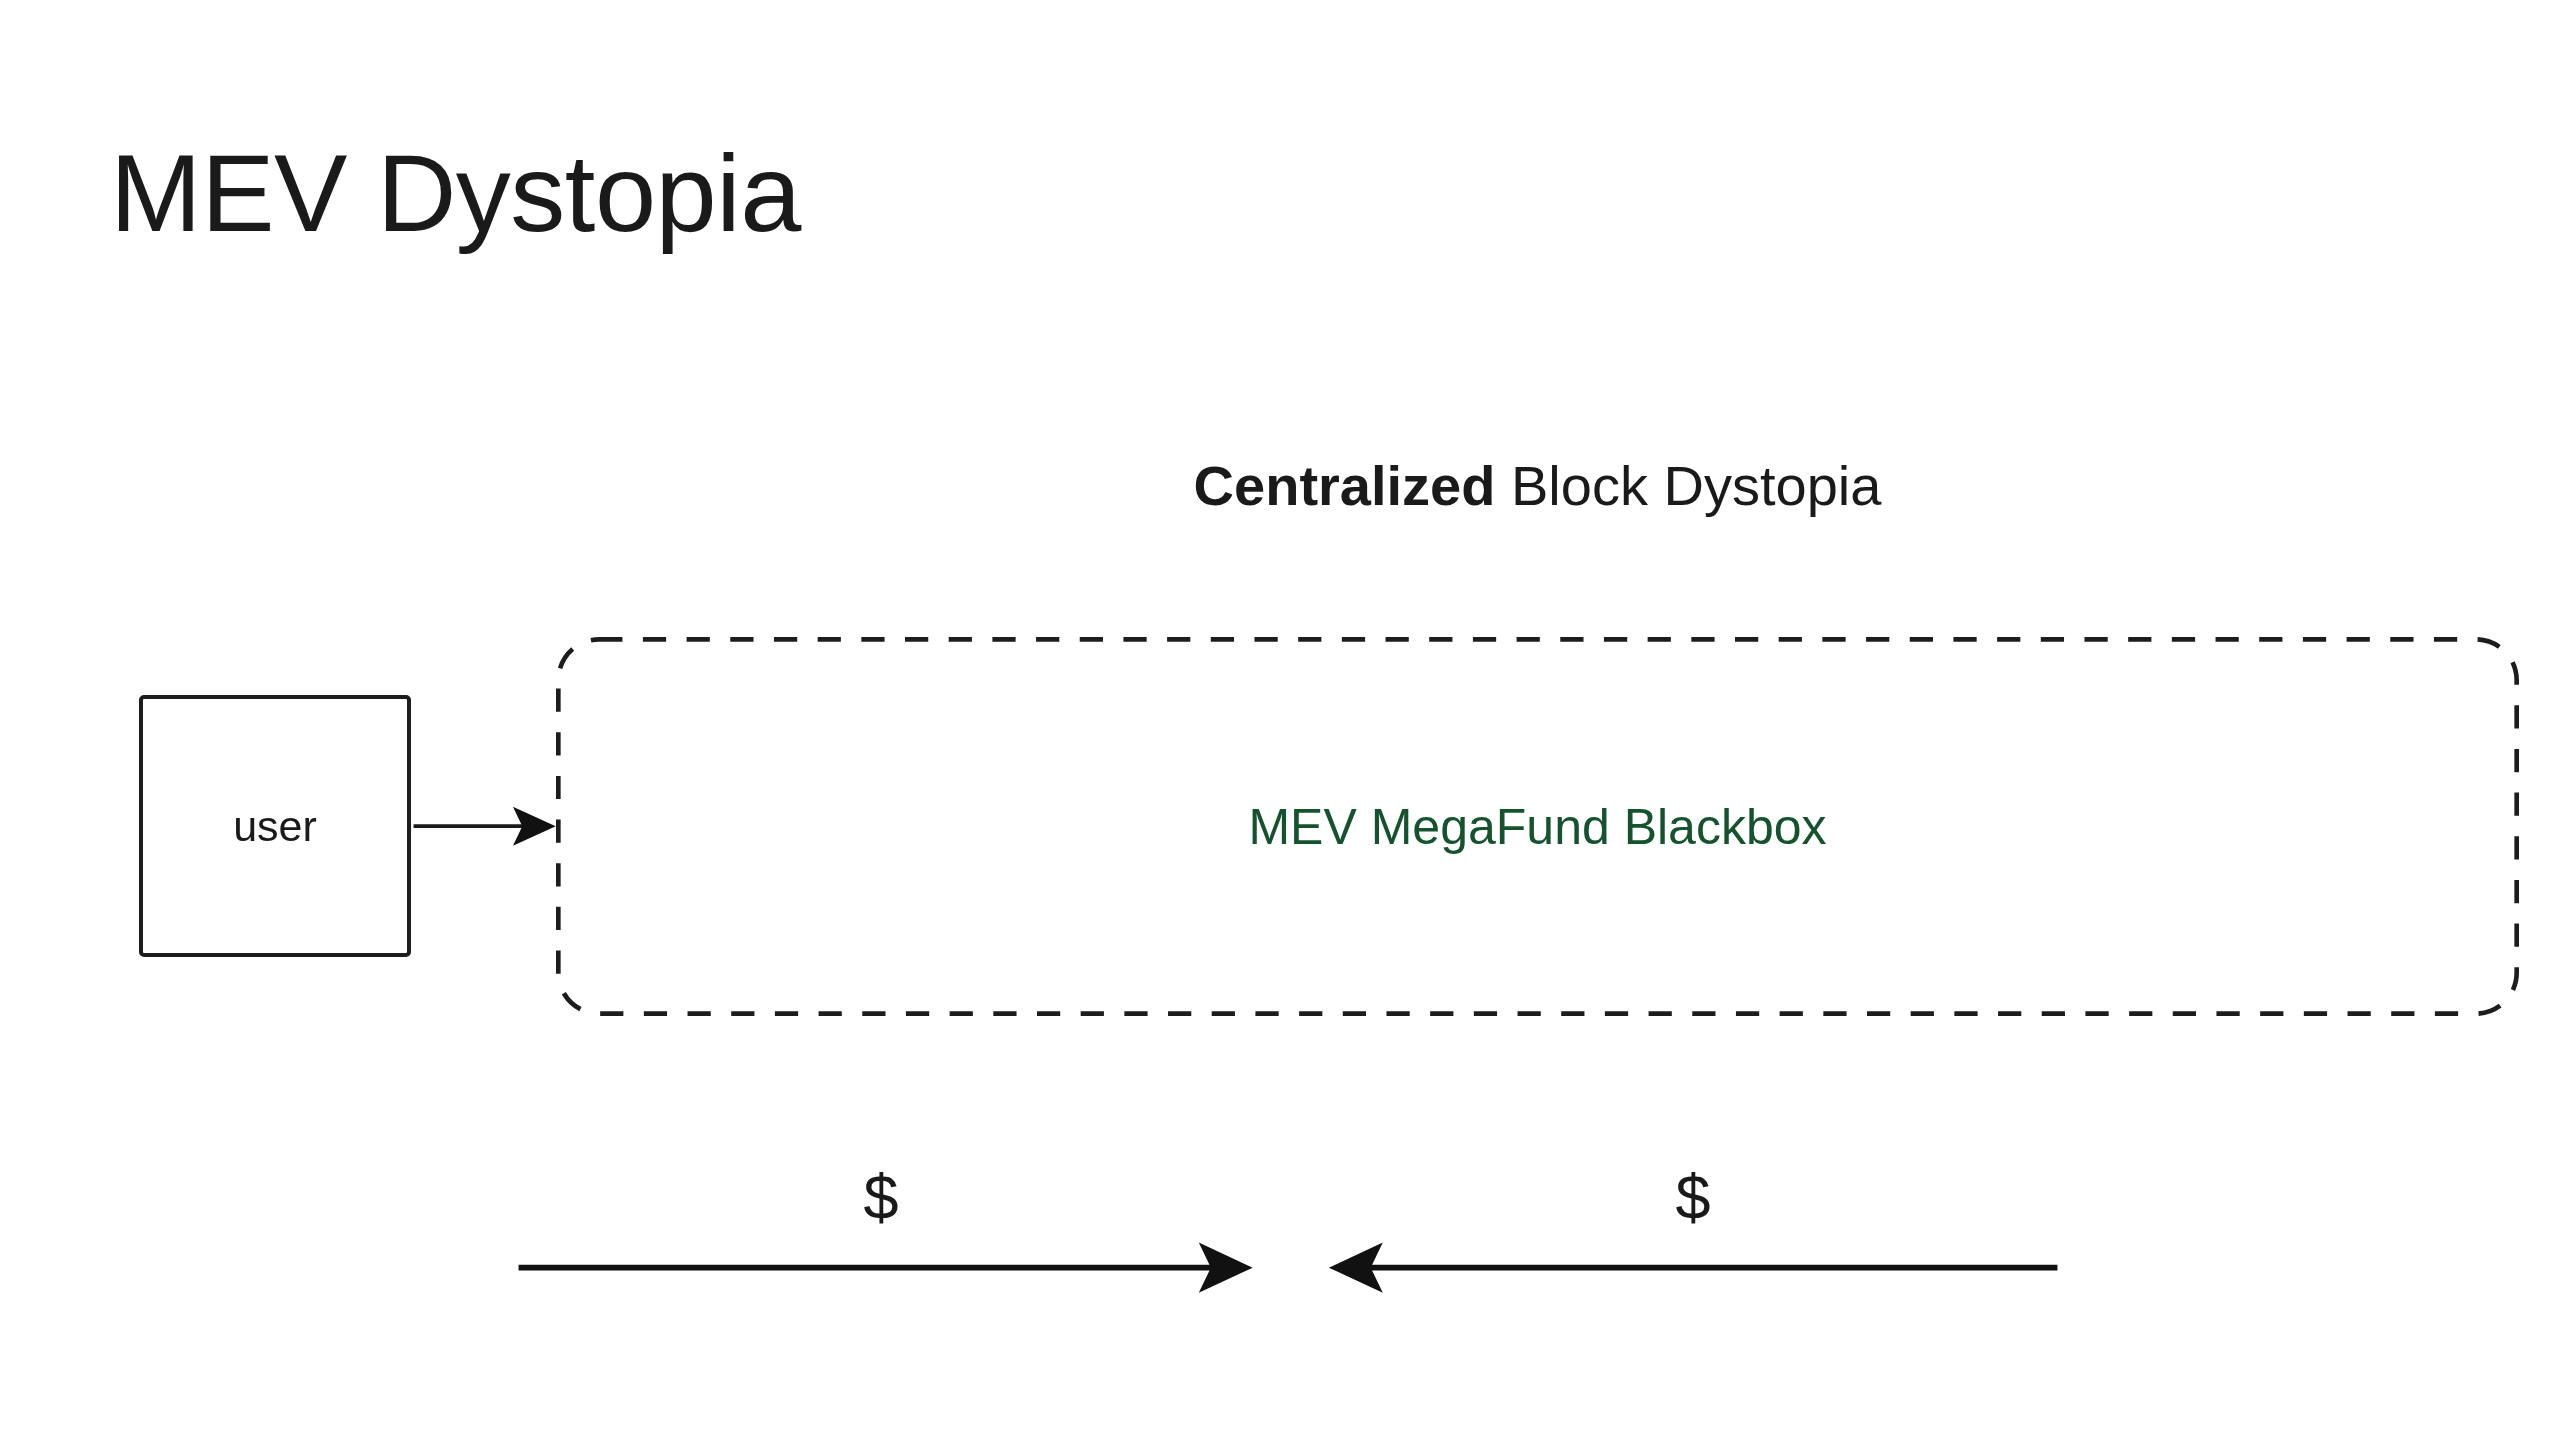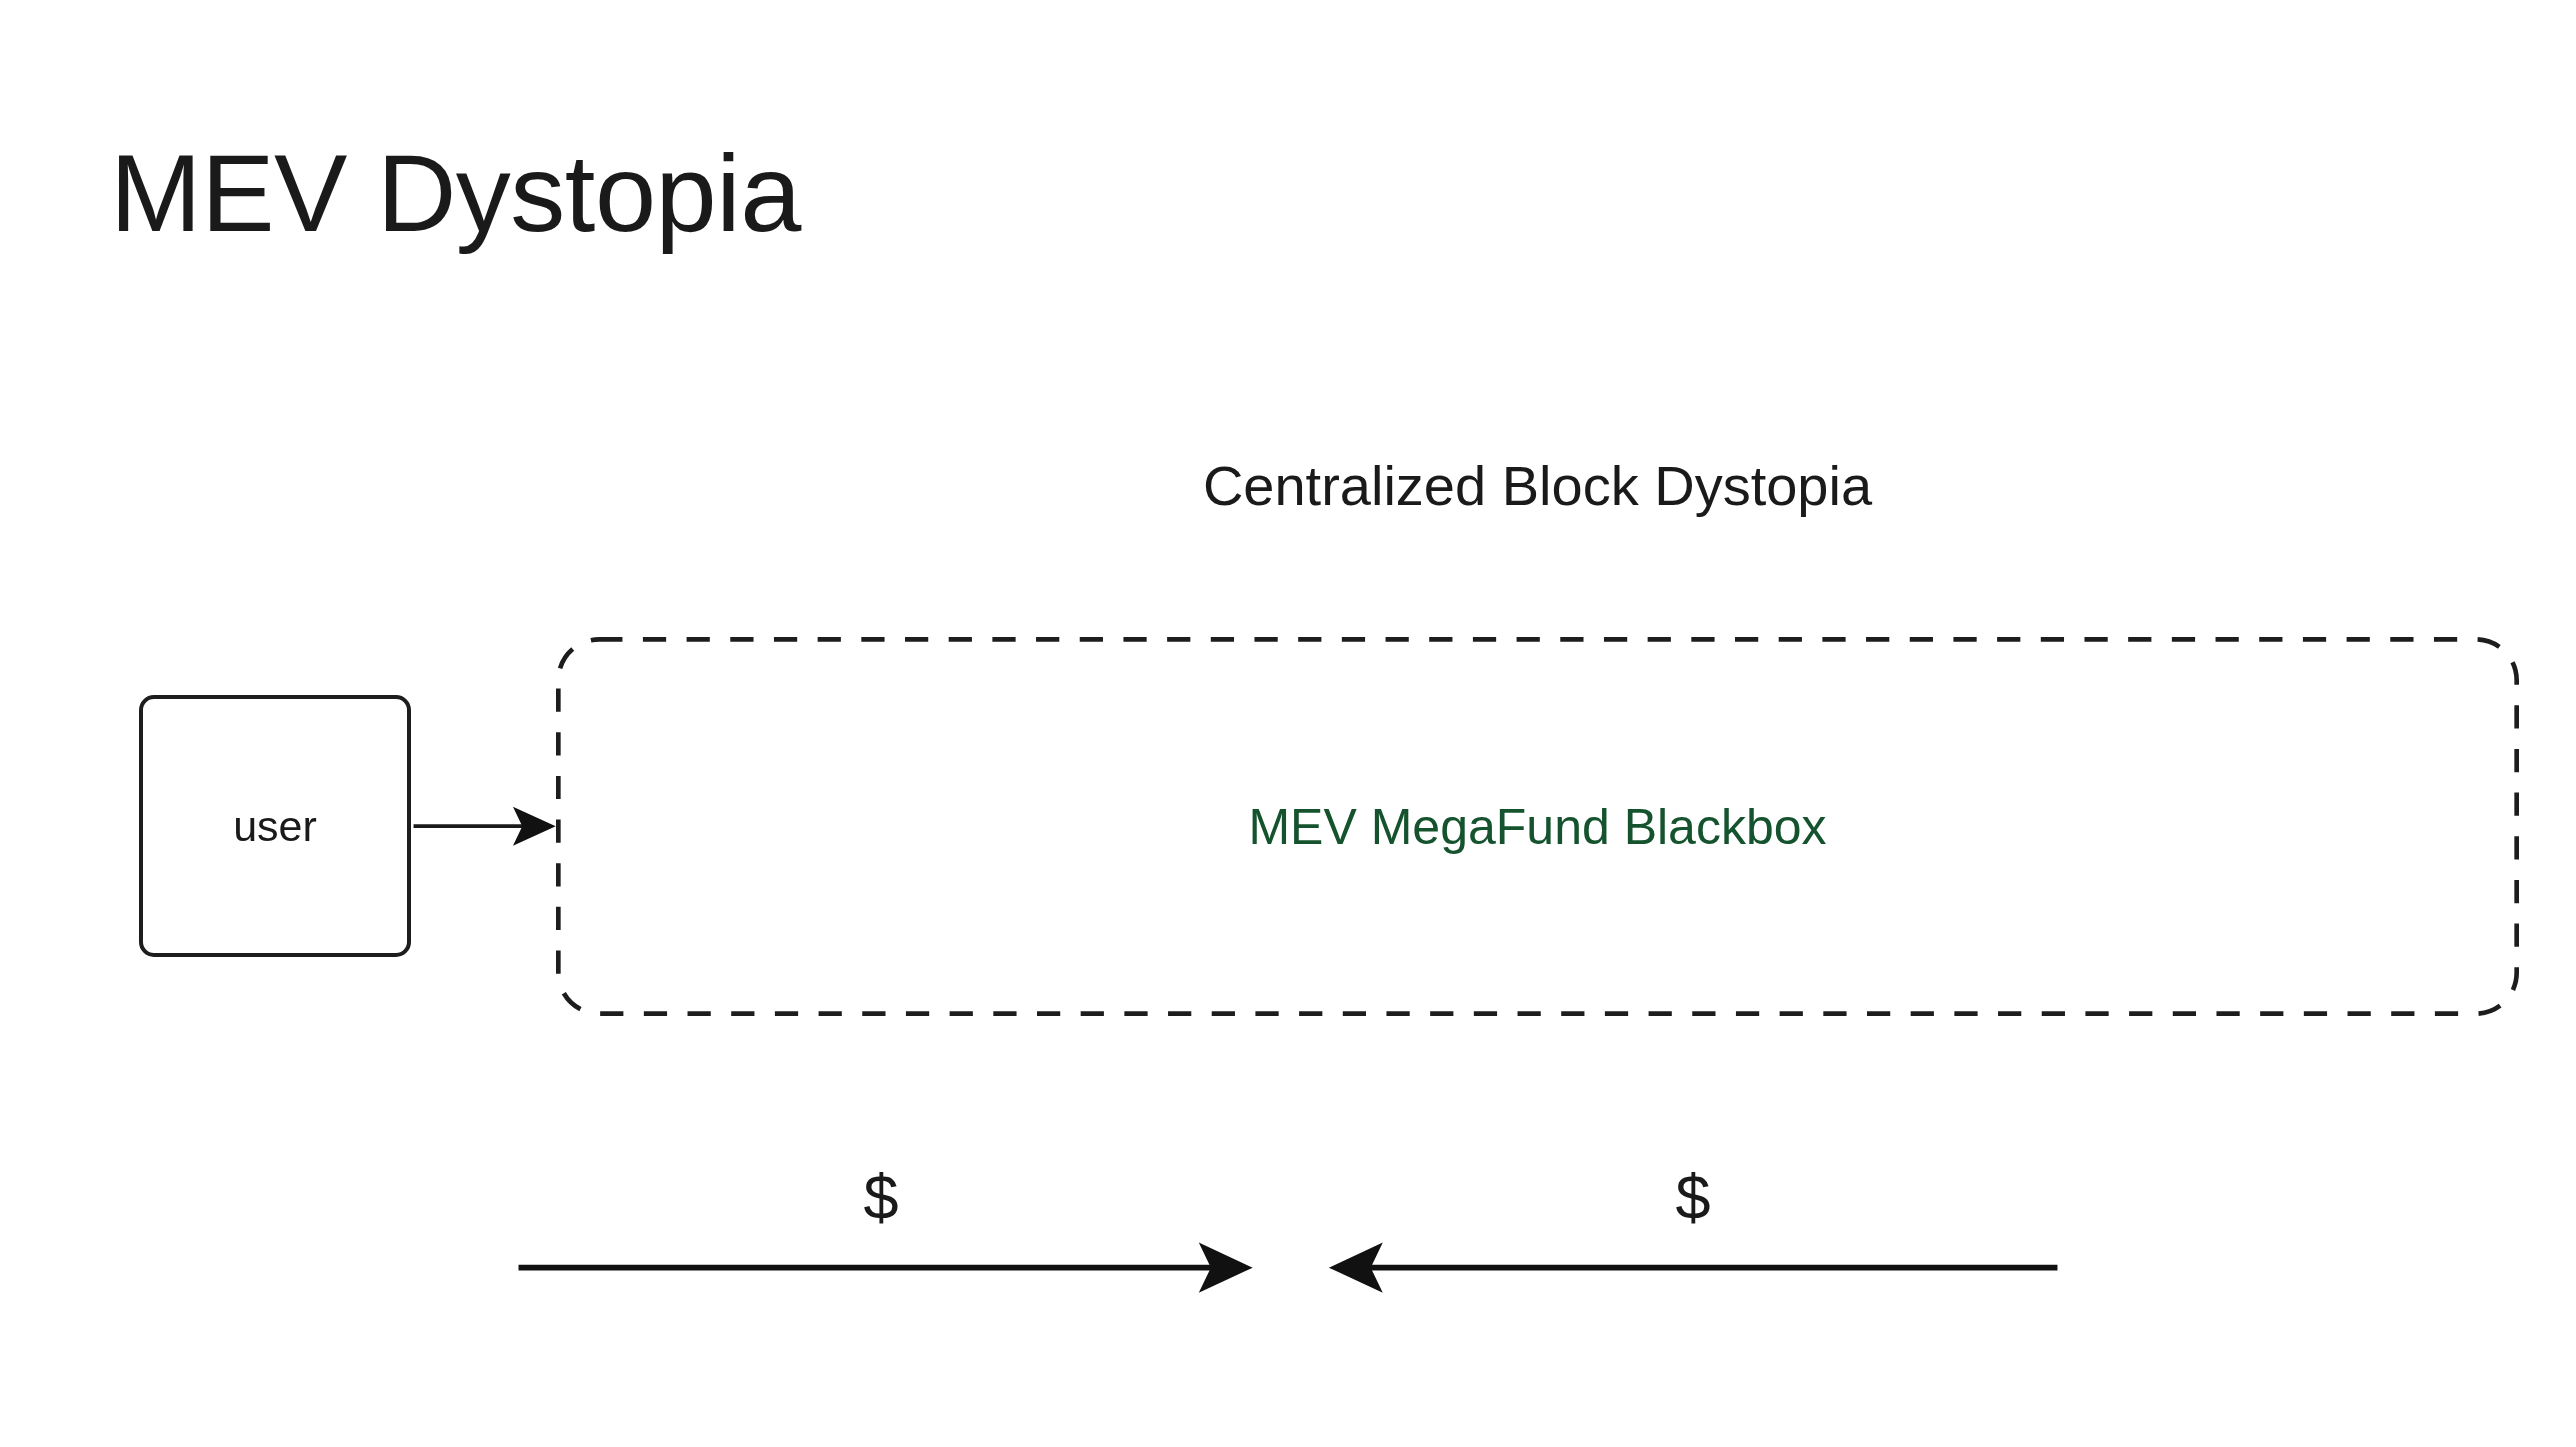--- a/index.html
+++ b/index.html
@@ -39,33 +39,33 @@
     top: 455px;
     width: 1963px;
     text-align: center;
     font-size: 56px;
     font-weight: 400;
     line-height: 1.1;
     color: #1a1a1a;
     white-space: nowrap;
   }
   #section-heading .emph {
-    font-weight: 400;
+    font-weight: 700;
   }
 
   
   #user-node {
     position: absolute;
     left: 139px;
     top: 695px;
     width: 272px;
     height: 262px;
     box-sizing: border-box;
     border: 4.6px solid #1d1d1d;
-    border-radius: 15px;
+    border-radius: 5px;
     background: #ffffff;
     display: flex;
     align-items: center;
     justify-content: center;
   }
   #user-node-label {
     font-size: 43px;
     font-weight: 400;
     color: #1a1a1a;
   }

